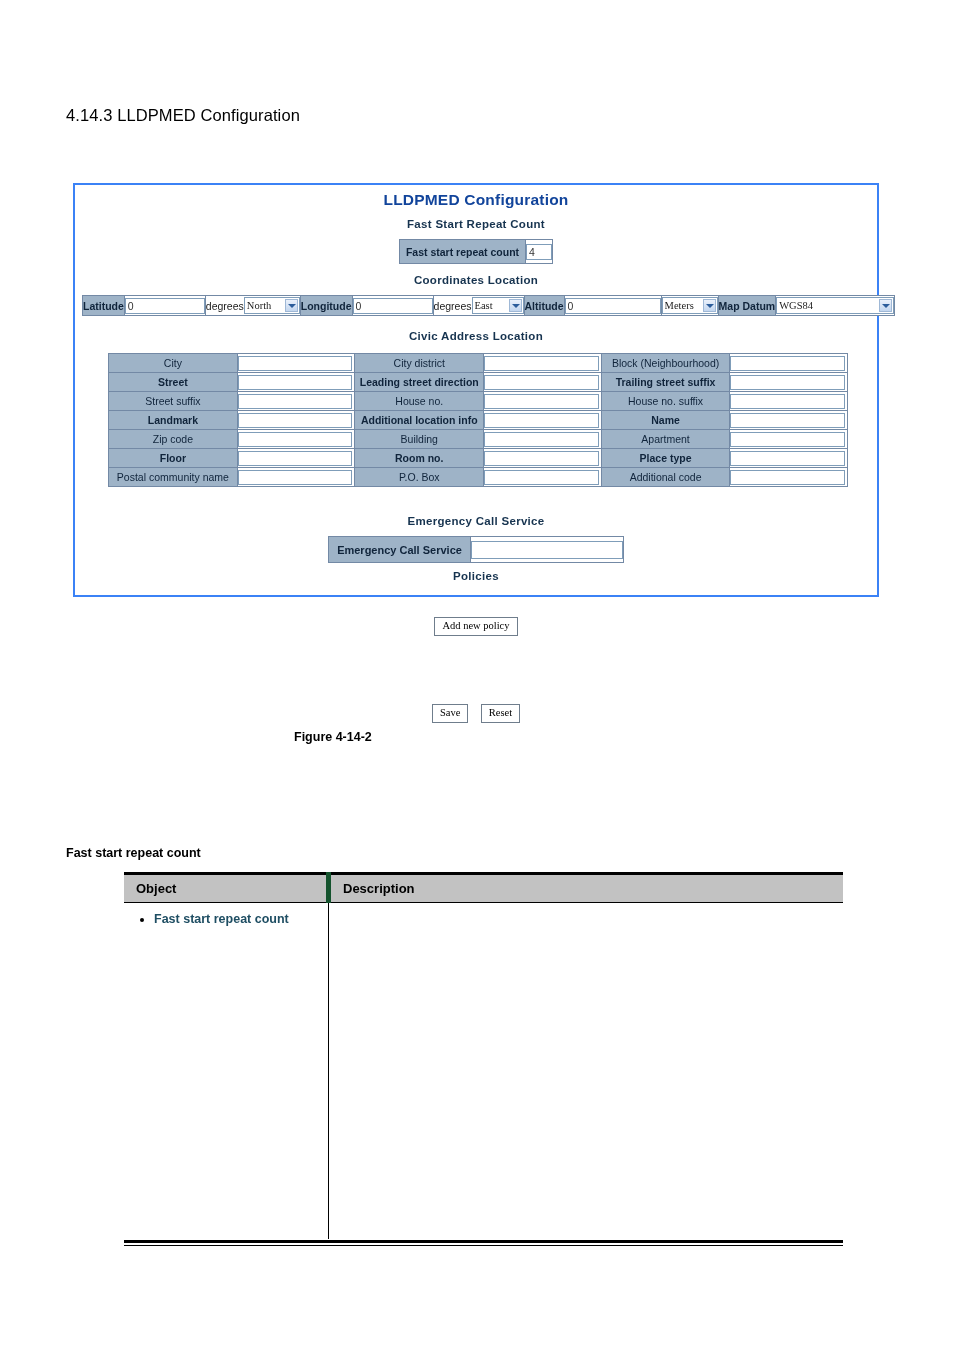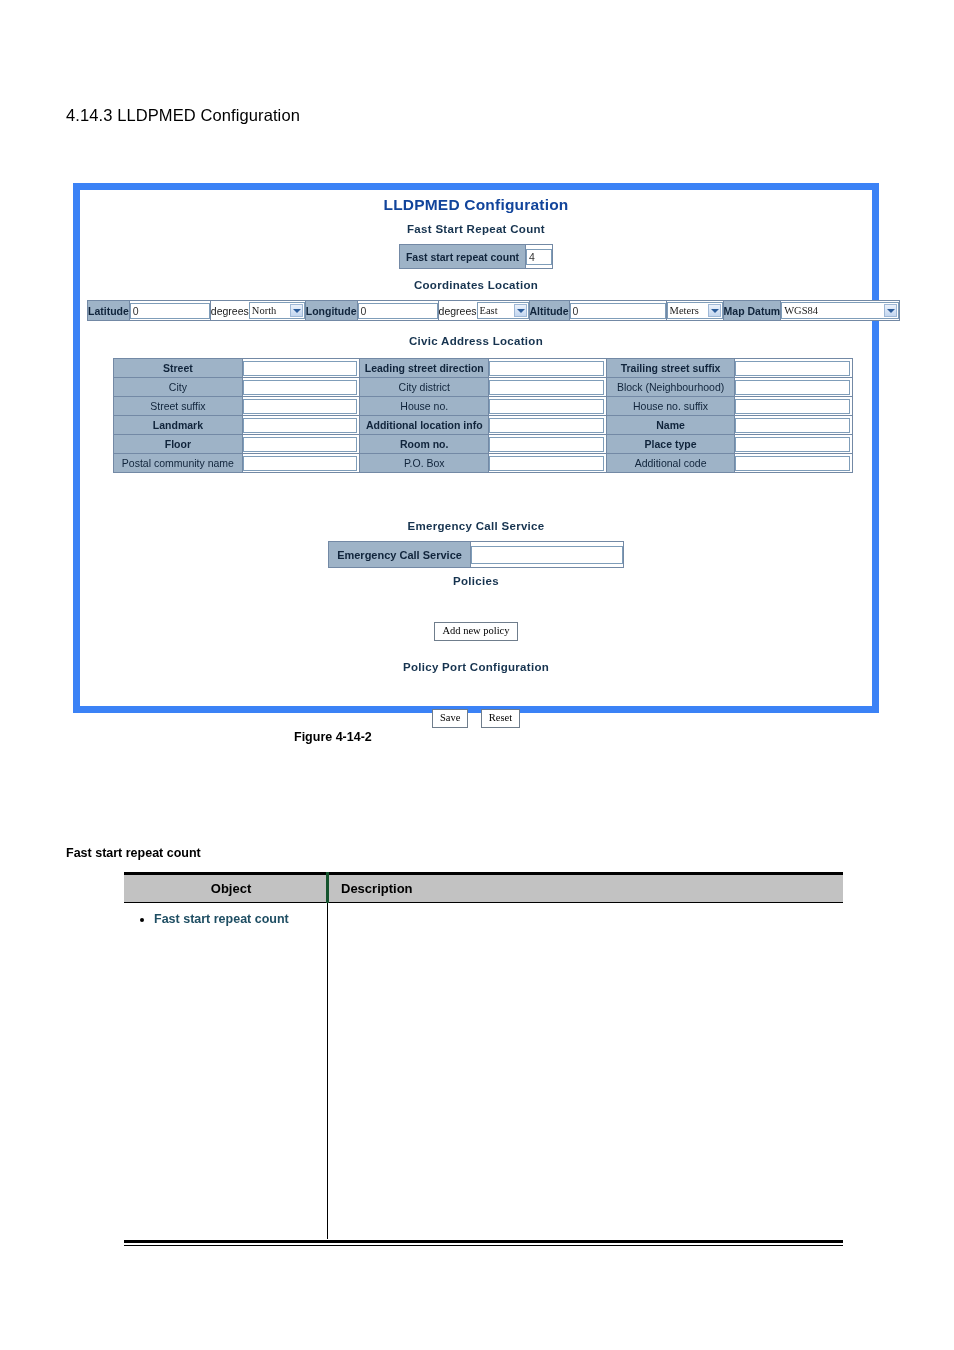--- a/index.html
+++ b/index.html
@@ -27,22 +27,22 @@
     color: #000;
     white-space: nowrap;
   }
 
   
   .shot-frame {
     position: absolute;
     left: 73px;
     top: 183px;
     width: 806px;
-    height: 530px;
-    border: 7px solid #3b82f6;
+    height: 414px;
+    border: 2px solid #3b82f6;
     background: #ffffff;
     box-sizing: border-box;
   }
   .shot-inner {
     position: relative;
     width: 100%;
     height: 100%;
   }
 
   .panel-title {
@@ -272,21 +272,21 @@
   .doc-table thead th {
     background: #c2c2c2;
     color: #000;
     font-weight: bold;
     text-align: left;
     padding: 6px 0 6px 12px;
     font-size: 13px;
     border-top: 3px solid #000;
     border-bottom: 1px solid #000;
   }
-  .doc-table th.col-obj { width: 190px; border-right: 3px solid #14532d; text-align: center; }
+  .doc-table th.col-obj { width: 190px; border-right: 5px solid #14532d; }
   .doc-table td {
     vertical-align: top;
     padding: 8px 0 8px 12px;
     height: 320px;
     background: #ffffff;
   }
   .doc-table td.col-obj {
     width: 190px;
     border-right: 1px solid #000;
   }
@@ -396,49 +396,57 @@
         </tr>
       </tbody>
         </table>
     </div>
 
     <div class="section-head sh-civic">Civic Address Location</div>
     <div class="civic-wrap">
       <table class="vtss">
         <tbody id="civic-body">
             <tr>
+              <td class="lbl-plain">City</td>
+              <td class="fld"><input type="text" class="tin" value="" style=""></td>
+              <td class="lbl-plain">City district</td>
+              <td class="fld"><input type="text" class="tin" value="" style=""></td>
+              <td class="lbl-plain">Block (Neighbourhood)</td>
+              <td class="fld"><input type="text" class="tin" value="" style=""></td>
+            </tr>
+            <tr>
               <td class="lbl">Street</td>
               <td class="fld"><input type="text" class="tin" value="" style=""></td>
               <td class="lbl">Leading street direction</td>
               <td class="fld"><input type="text" class="tin" value="" style=""></td>
               <td class="lbl">Trailing street suffix</td>
               <td class="fld"><input type="text" class="tin" value="" style=""></td>
             </tr>
             <tr>
-              <td class="lbl-plain">City</td>
-              <td class="fld"><input type="text" class="tin" value="" style=""></td>
-              <td class="lbl-plain">City district</td>
-              <td class="fld"><input type="text" class="tin" value="" style=""></td>
-              <td class="lbl-plain">Block (Neighbourhood)</td>
-              <td class="fld"><input type="text" class="tin" value="" style=""></td>
-            </tr>
-            <tr>
               <td class="lbl-plain">Street suffix</td>
               <td class="fld"><input type="text" class="tin" value="" style=""></td>
               <td class="lbl-plain">House no.</td>
               <td class="fld"><input type="text" class="tin" value="" style=""></td>
               <td class="lbl-plain">House no. suffix</td>
               <td class="fld"><input type="text" class="tin" value="" style=""></td>
             </tr>
             <tr>
               <td class="lbl">Landmark</td>
               <td class="fld"><input type="text" class="tin" value="" style=""></td>
               <td class="lbl">Additional location info</td>
               <td class="fld"><input type="text" class="tin" value="" style=""></td>
               <td class="lbl">Name</td>
+              <td class="fld"><input type="text" class="tin" value="" style=""></td>
+            </tr>
+            <tr>
+              <td class="lbl-plain">Zip code</td>
+              <td class="fld"><input type="text" class="tin" value="" style=""></td>
+              <td class="lbl-plain">Building</td>
+              <td class="fld"><input type="text" class="tin" value="" style=""></td>
+              <td class="lbl-plain">Apartment</td>
               <td class="fld"><input type="text" class="tin" value="" style=""></td>
             </tr>
             <tr>
               <td class="lbl">Floor</td>
               <td class="fld"><input type="text" class="tin" value="" style=""></td>
               <td class="lbl">Room no.</td>
               <td class="fld"><input type="text" class="tin" value="" style=""></td>
               <td class="lbl">Place type</td>
               <td class="fld"><input type="text" class="tin" value="" style=""></td>
             </tr>
@@ -466,21 +474,20 @@
         </tr>
       </tbody>
         </table>
     </div>
 
     <div class="section-head sh-policies">Policies</div>
     <div class="btn-row btn-policies">
       <button class="winbtn">Add new policy</button>
     </div>
 
-    <div class="section-head sh-ppc">Policy Port Configuration</div>
     <div class="btn-row btn-saverow">
       <button class="winbtn">Save</button>
       <button class="winbtn">Reset</button>
     </div>
 
   </div>
 </div>
 
 <div class="fig-caption">Figure 4-14-2</div>
 

